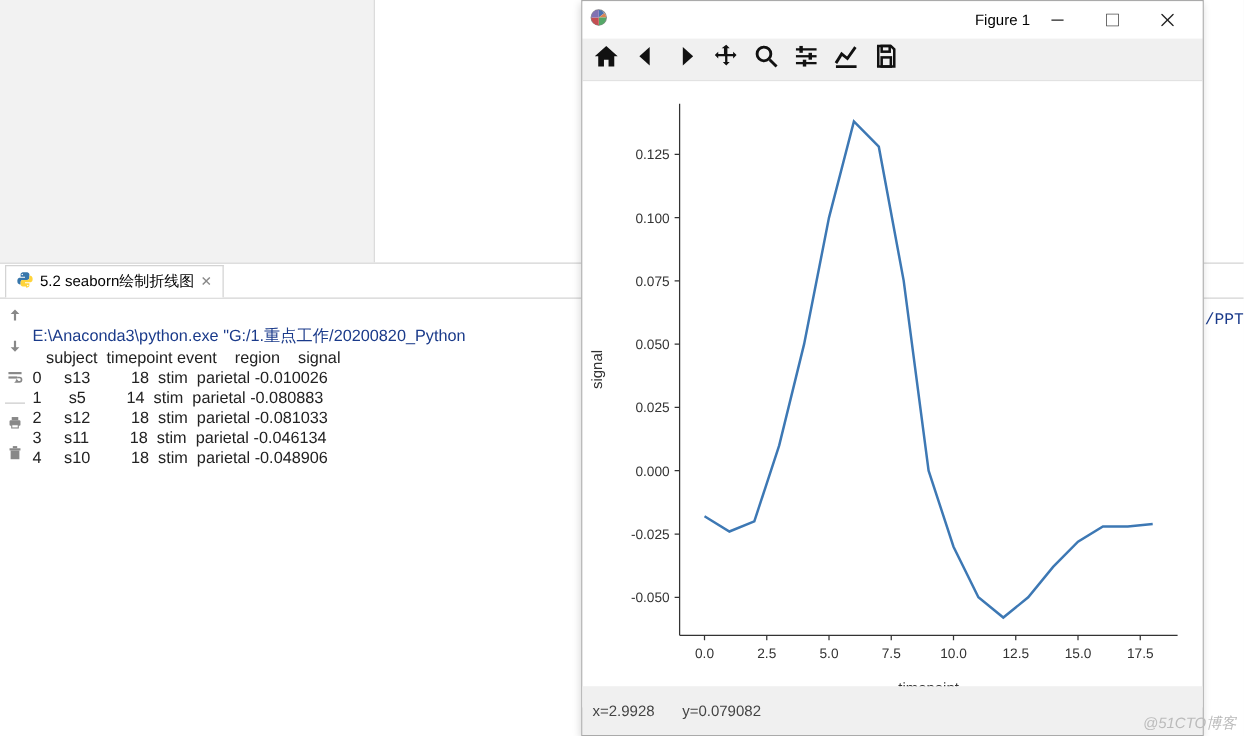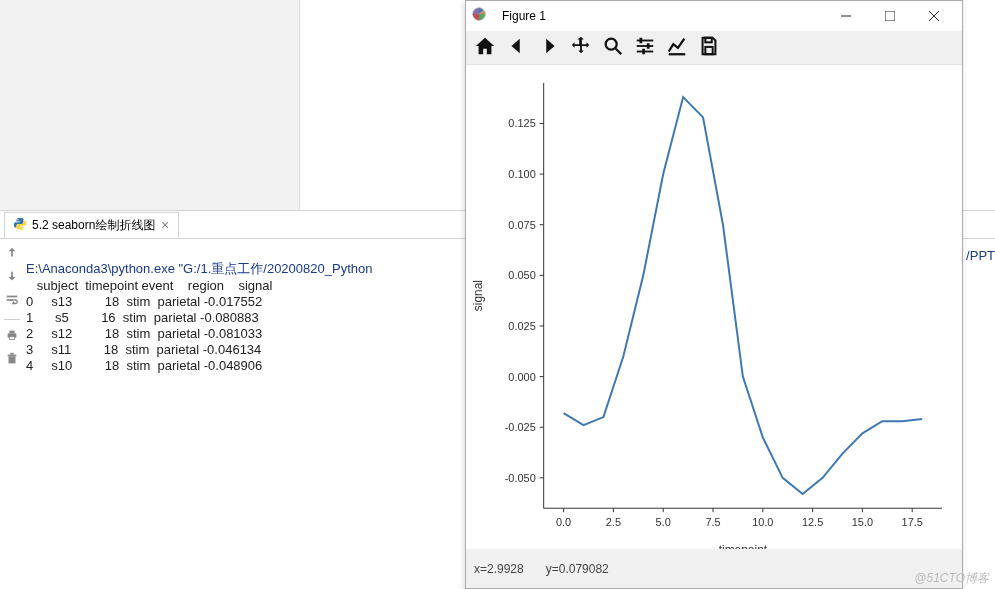--- a/index.html
+++ b/index.html
@@ -14,27 +14,27 @@
   .tab { display: flex; align-items: center; gap: 5px; padding: 0 8px; height: 26px; border: 1px solid #d4d4d4; border-bottom: none; background: #fff; font-size: 12px; justify-content: space-between; }
   .tab .pyicon svg { width: 14px; height: 14px; }
   .tab .close { font-size: 11px; color: #888; }
 
   .console-body { display: flex; }
   .gutter { width: 24px; padding-top: 6px; display: flex; flex-direction: column; align-items: center; gap: 6px; color: #888; }
   .gutter svg { width: 14px; height: 14px; }
   .gutter .sep { width: 16px; height: 1px; background: #ccc; margin: 2px 0; }
   .console { padding: 6px 2px; font-family: Consolas, "Courier New", monospace; font-size: 13px; color: #222; white-space: pre; }
   .cmd { color: #1a3a8a; margin-top: 36px; }
-  .path-tail { position: absolute; right: 0; top: 248px; color: #1a3a8a; font-family: Liberation Sans, sans-serif; font-size: 13px; }
+  .path-tail { position: absolute; right: 0; top: 248px; color: #1a3a8a; font-family: Liberation Mono, monospace; font-size: 13px; }
 
   
   .figwin { position: absolute; left: 465px; top: 0; width: 498px; height: 589px; background: #f0f0f0; border: 1px solid #aaa; box-shadow: -1px 2px 6px rgba(0,0,0,0.15); }
   .titlebar { height: 30px; background: #fff; display: flex; align-items: center; padding: 0 6px; }
   .titlebar .ico svg { width: 14px; height: 14px; }
-  .titlebar .title { font-size: 12px; margin-left: 16px; flex: 1; }
+  .titlebar .title { font-size: 12px; margin-left: 16px; flex: 1; text-align: right; }
   .winbtn { width: 44px; height: 30px; display: flex; align-items: center; justify-content: center; }
   .winbtn svg { width: 10px; height: 10px; stroke: #222; stroke-width: 1; fill: none; }
 
   .toolbar { height: 34px; background: #f0f0f0; display: flex; align-items: center; gap: 10px; padding: 0 8px; border-bottom: 1px solid #e2e2e2; }
   .toolbar svg { width: 22px; height: 22px; }
   .tbtn { cursor: pointer; }
 
   .plot-area { position: absolute; left: 0; top: 64px; right: 0; bottom: 22px; background: #fff; }
   .plot-area svg { width: 100%; height: 100%; }
   .statusbar { position: absolute; left: 0; bottom: 0; right: 0; height: 39px; background: #f0f0f0; font-size: 12px; color: #444; display: flex; align-items: center; padding: 0 8px; gap: 22px; }
@@ -85,22 +85,22 @@
           </svg></span>
       <span><svg viewBox="0 0 16 16">
             <rect x="4" y="5" width="8" height="8" fill="#888"></rect>
             <rect x="3" y="3" width="10" height="2" fill="#888"></rect>
             <rect x="6" y="1" width="4" height="2" fill="#888"></rect>
           </svg></span>
     </div>
     <div class="console">
 <span class="cmd">E:\Anaconda3\python.exe "G:/1.重点工作/20200820_Python</span>
 <span>   subject  timepoint event    region    signal</span>
-<span>0     s13         18  stim  parietal -0.017552</span>
-<span>1      s5         16  stim  parietal -0.080883</span>
+<span>0     s13         18  stim  parietal -0.010026</span>
+<span>1      s5         14  stim  parietal -0.080883</span>
 <span>2     s12         18  stim  parietal -0.081033</span>
 <span>3     s11         18  stim  parietal -0.046134</span>
 <span>4     s10         18  stim  parietal -0.048906</span>
     </div>
   </div>
 </div>
 <span class="path-tail">/PPT</span>
 
 <div class="figwin">
   <div class="titlebar">

